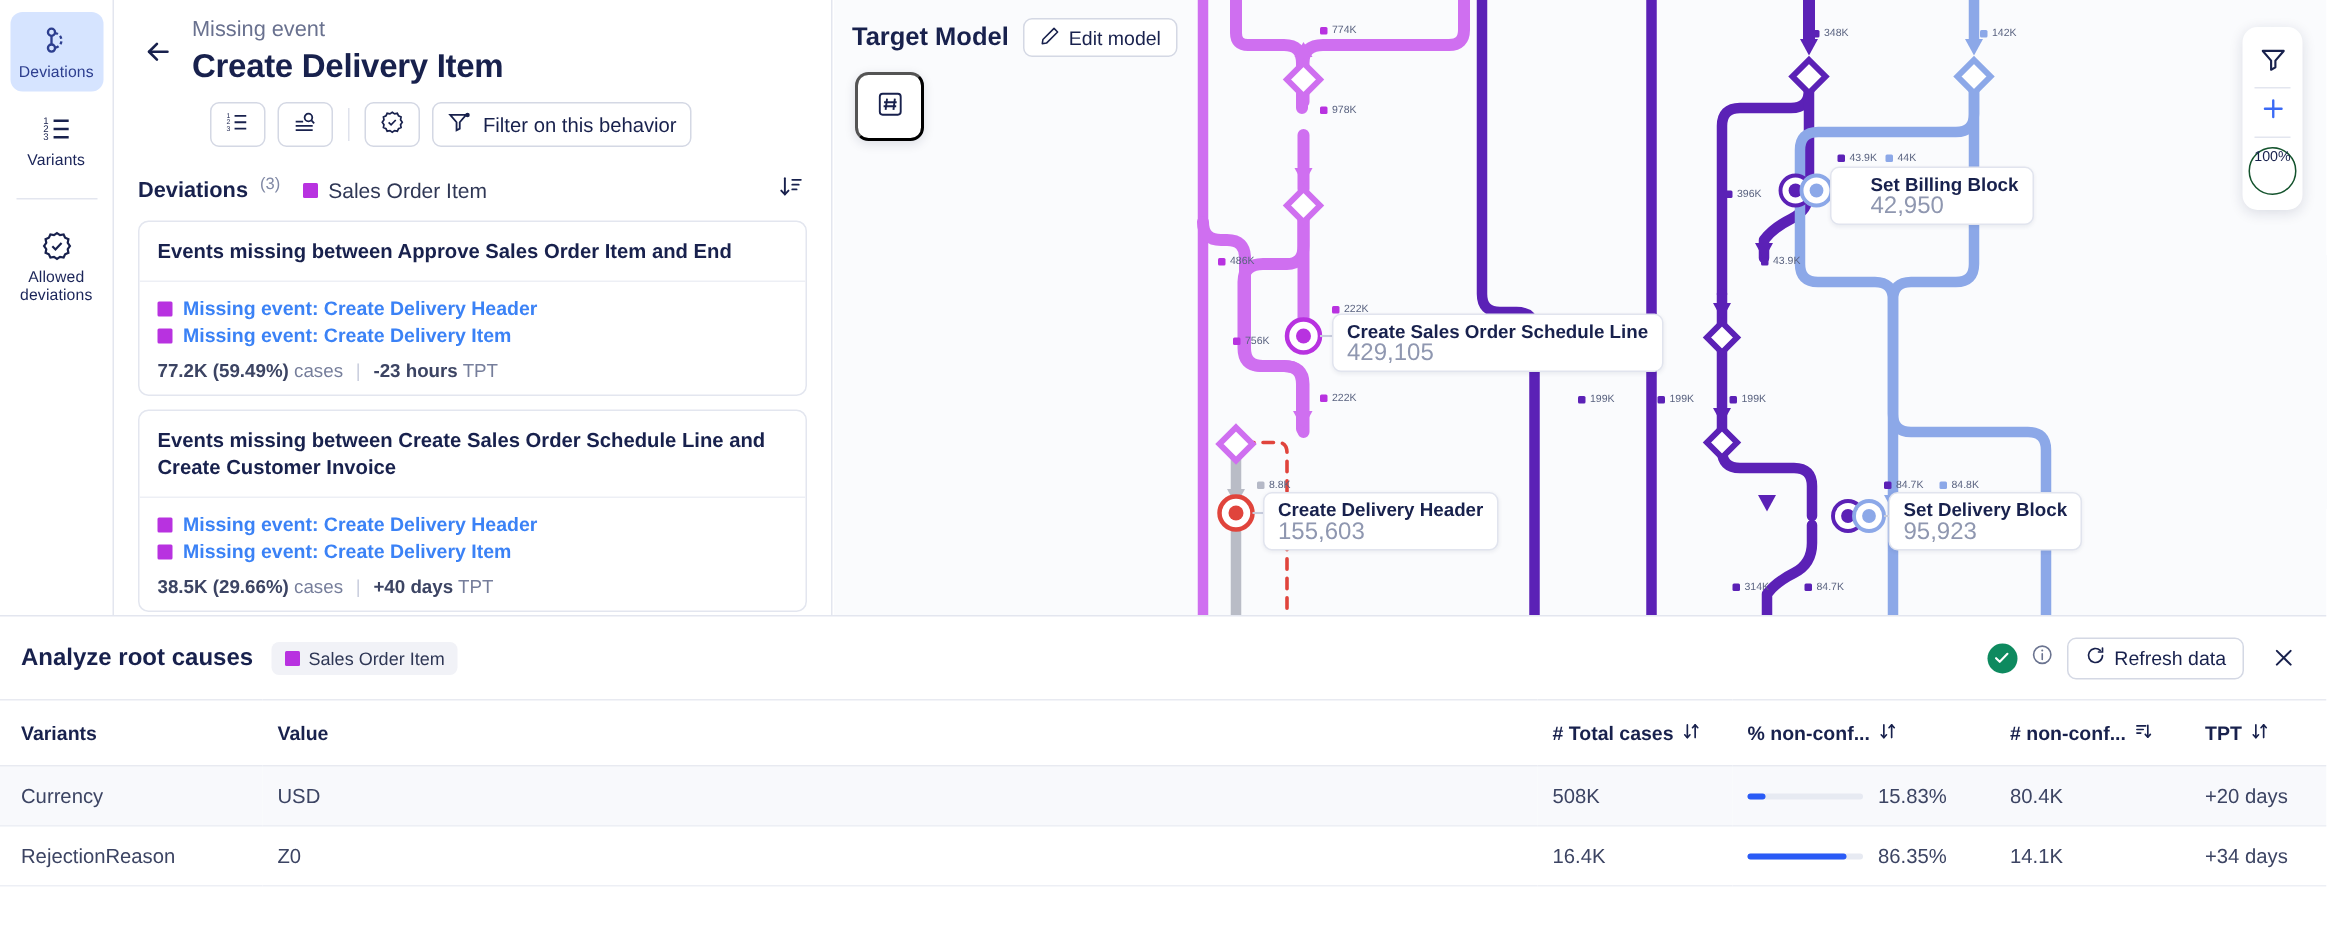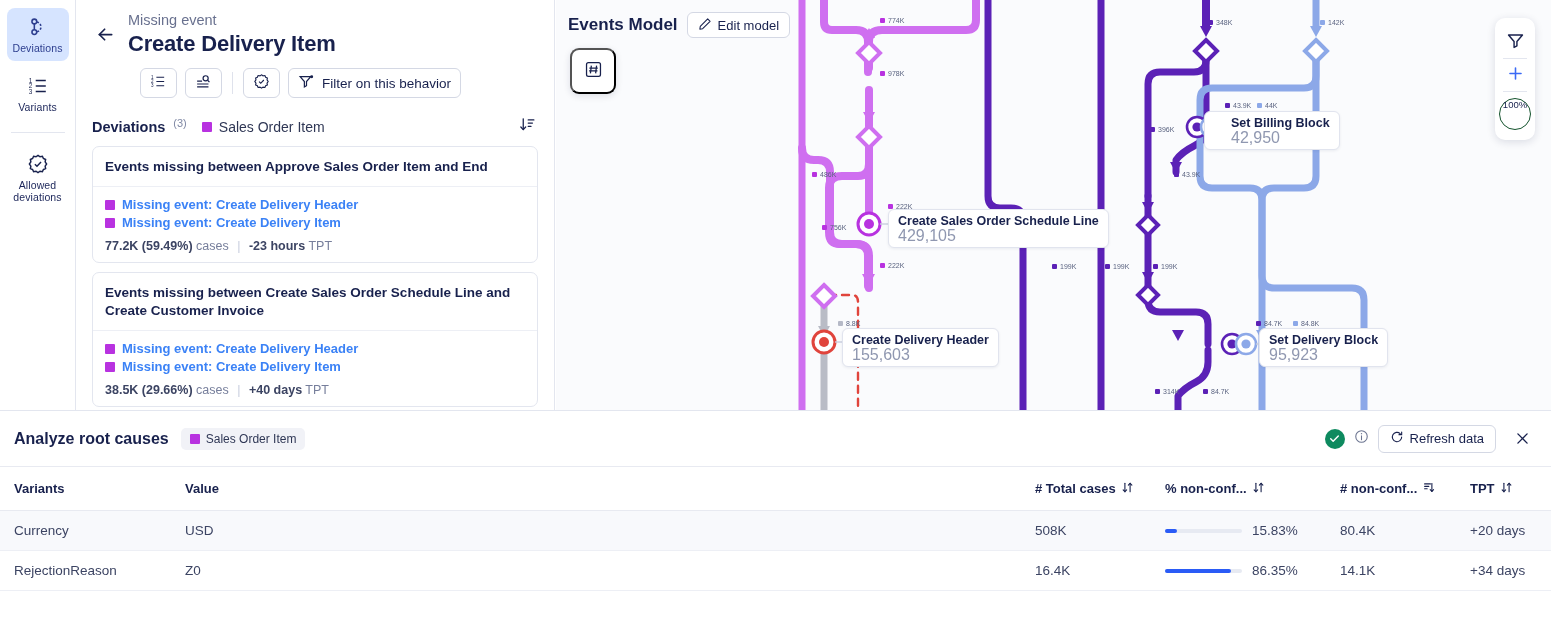--- a/index.html
+++ b/index.html
@@ -320,21 +320,21 @@
             <b>+40 days</b>
             <span>TPT</span>
           </div>
         </div>
       </article>
     </div>
   </section>
 
   <section class="graph">
     <div class="graph-head">
-      <span class="graph-title">Events Model</span>
+      <span class="graph-title">Target Model</span>
       <button class="edit-btn">
         <span>
           <svg viewBox="0 0 24 24" width="14" height="14" fill="none" stroke="#18214d" stroke-width="1.8" stroke-linecap="round" stroke-linejoin="round">
             <path d="M16.6 3.3l4.1 4.1L8 20.1l-4.8.7.7-4.8z"></path>
           </svg>
         </span>
         <span>Edit model</span>
       </button>
     </div>
 
@@ -457,21 +457,21 @@
     </svg>
 
     <div class="node-card" style="left:332px; top:209px;">
       <div class="node-name">Create Sales Order Schedule Line</div>
       <div class="node-val">429,105</div>
     </div>
     <div class="node-card" style="left:286px; top:328px;">
       <div class="node-name">Create Delivery Header</div>
       <div class="node-val">155,603</div>
     </div>
-    <div class="node-card" style="left:648px; top:111px;padding-left:26px;">
+    <div class="node-card" style="left:664px; top:111px;padding-left:26px;">
       <div class="node-name">Set Billing Block</div>
       <div class="node-val">42,950</div>
     </div>
     <div class="node-card" style="left:703px; top:328px;">
       <div class="node-name">Set Delivery Block</div>
       <div class="node-val">95,923</div>
     </div>
 
     <div id="edge-label-layer">
         <div class="edge-lbl" style="left: 324px; top: 17px;">

